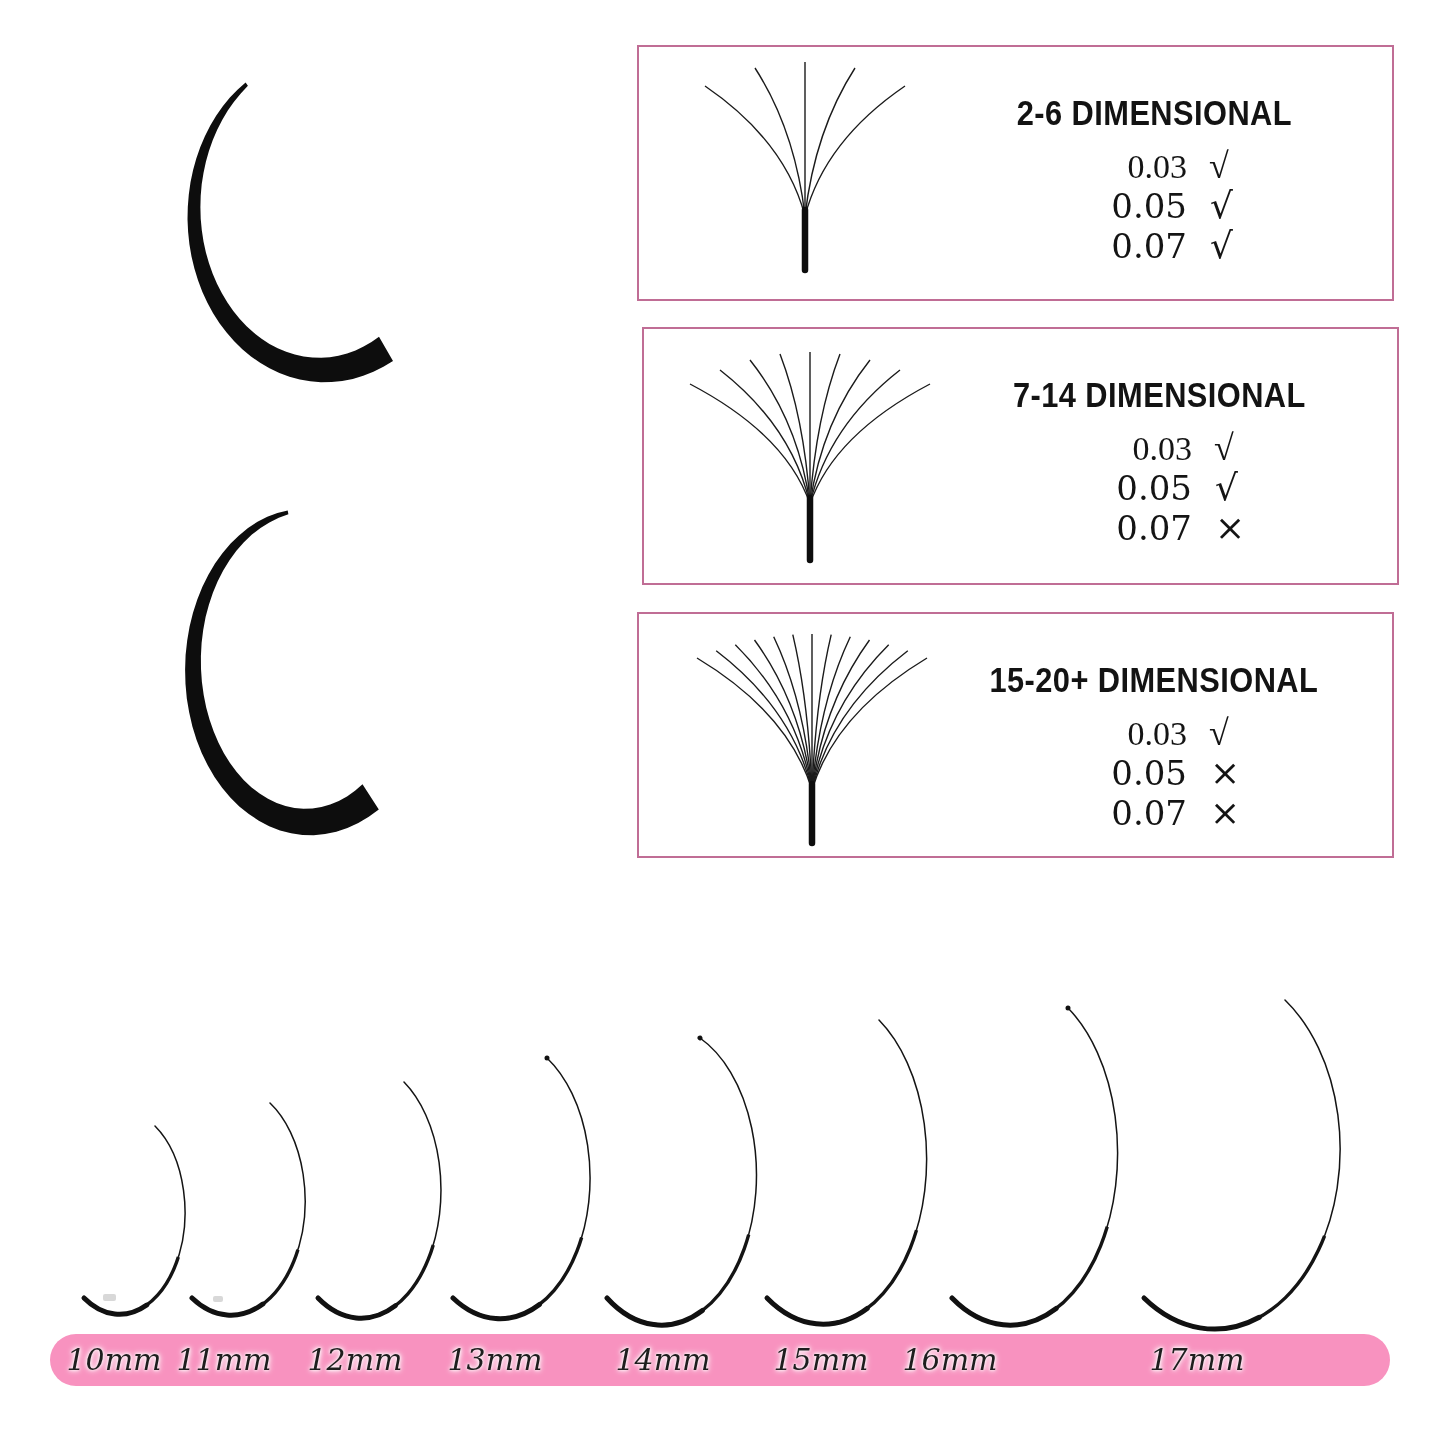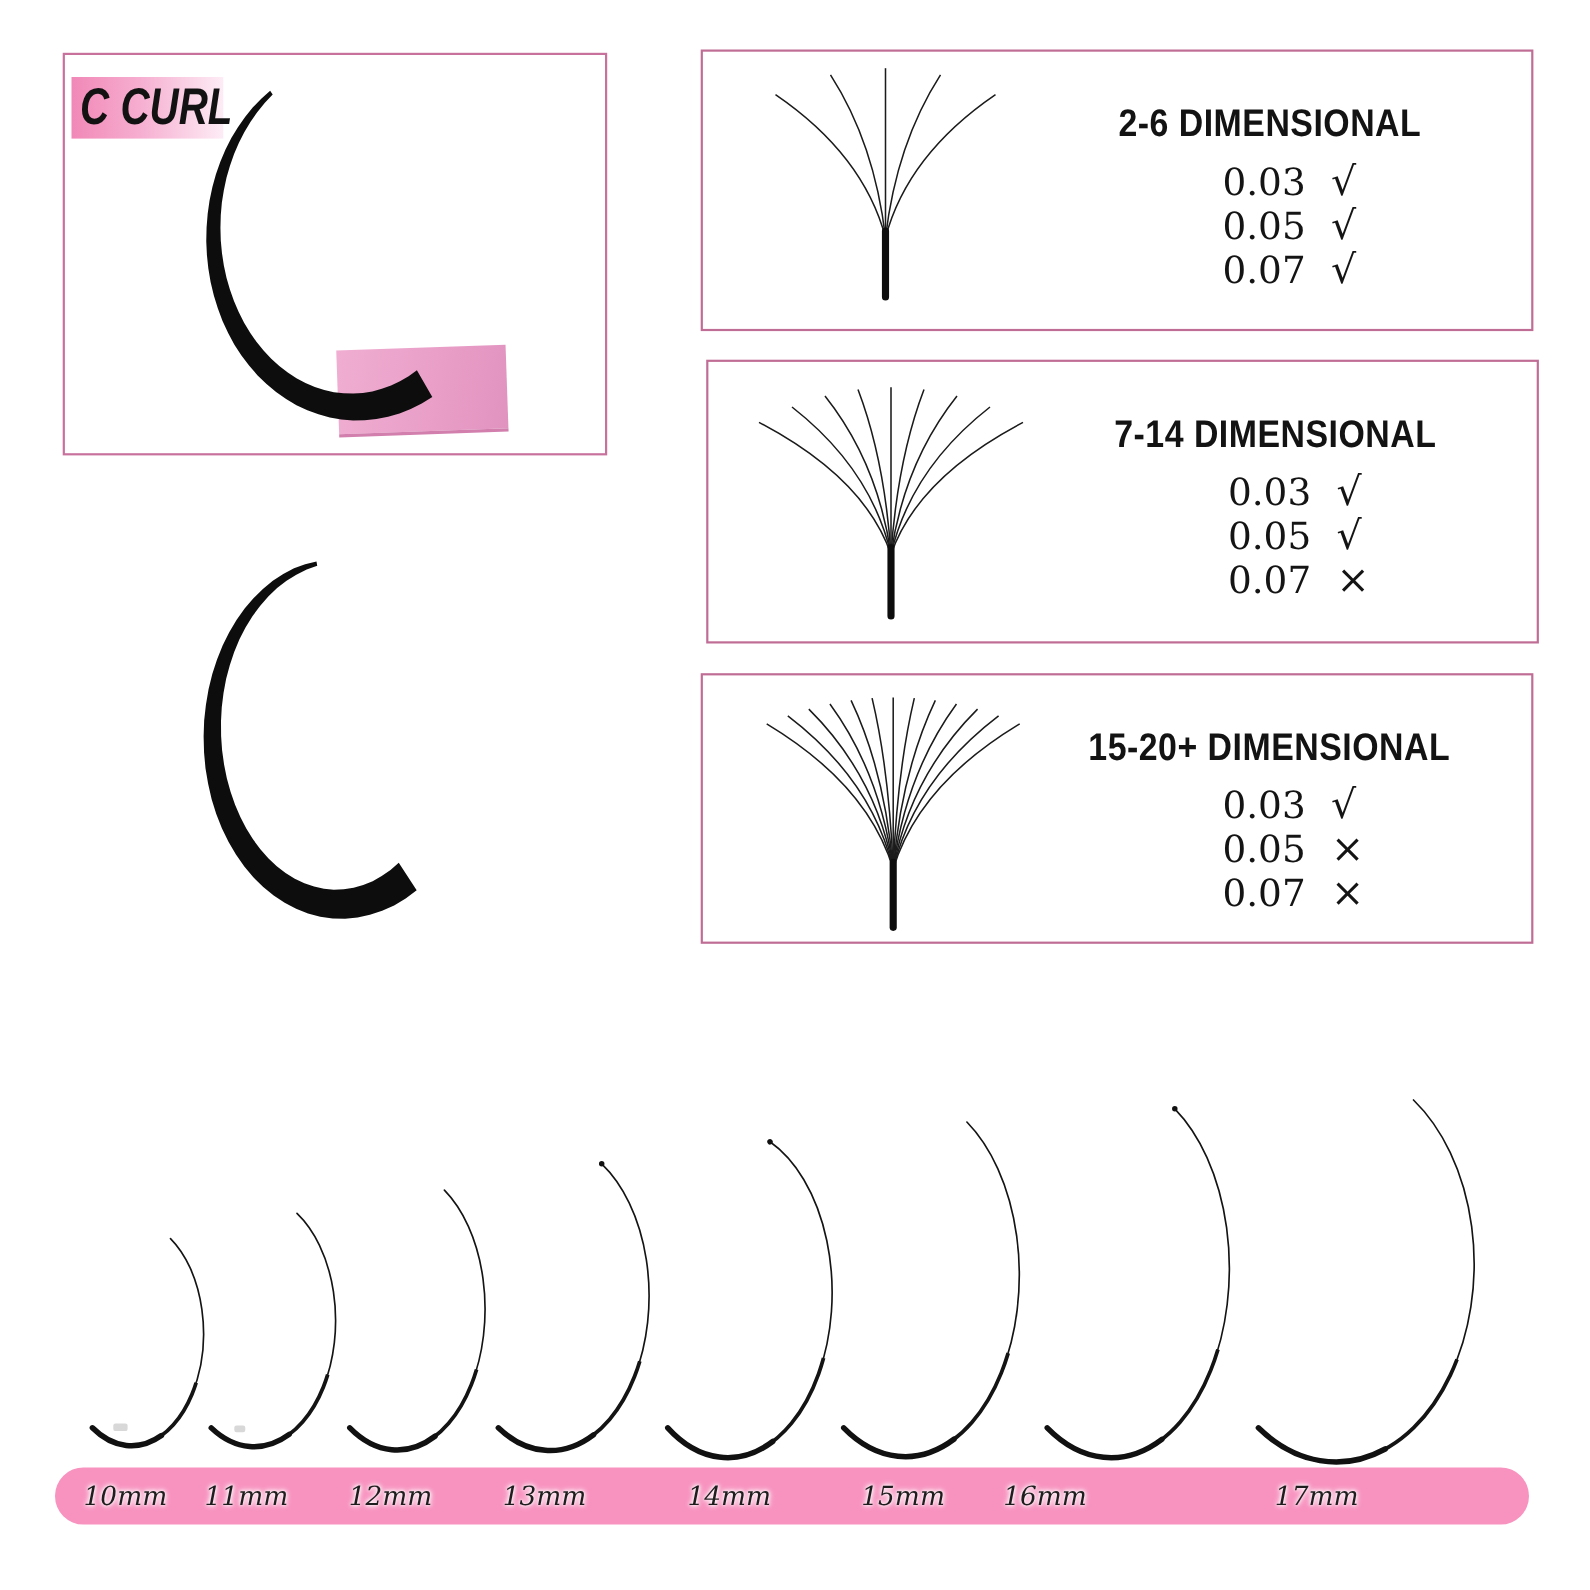--- a/index.html
+++ b/index.html
@@ -28,53 +28,47 @@
   #pad-d{left:223px;top:288px;width:188px;height:66px;transform:rotate(-2.2deg);}
 
   
   .dim-title{position:absolute;left:280px;top:46px;width:470px;height:40px;text-align:center;text-decoration:underline;}
   .dim-title span{display:inline-block;font-weight:bold;font-size:35px;line-height:40px;
                   color:#131313;transform:scaleX(0.88);transform-origin:50% 50%;white-space:nowrap;
                   letter-spacing:0.5px;}
   .dim-rows{position:absolute;left:448px;top:99px;width:300px;}
   .dim-row{position:absolute;left:0;height:40px;line-height:40px;font-family:"DejaVu Serif",serif;
            color:#141414;white-space:nowrap;}
-  .dim-row:nth-child(1){top:0px;}
+  .dim-row:nth-child(1){top:0px;font-family:Liberation Serif, serif;}
   .dim-row:nth-child(2){top:40px;}
   .dim-row:nth-child(3){top:80px;}
   .dim-row .val{display:inline-block;width:100px;text-align:right;font-size:34px;}
   .dim-row .mark{display:inline-block;margin-left:18px;font-size:36px;}
 
   
   #thickness-chip{position:absolute;left:60px;top:927px;width:286px;height:78px;
                   background:linear-gradient(90deg,#f6aecd 0%,#f49fc6 30%,#fce7f2 100%);}
   #thickness-chip span{display:inline-block;font-weight:bold;font-style:italic;font-size:66px;
                        line-height:76px;padding-left:13px;color:#141414;transform:scaleX(0.8);
                        transform-origin:0 50%;white-space:nowrap;}
 
   #length-bar{position:absolute;left:50px;top:1334px;width:1340px;height:52px;
               background:#f892bf;border-radius:26px;}
   .len-label{position:absolute;top:1341px;height:38px;line-height:38px;transform:translateX(-50%);
-             font-family:"DejaVu Serif",serif;font-style:italic;font-size:24px;color:#1e1e1e;
+             font-family:"DejaVu Serif",serif;font-style:italic;font-size:30px;color:#1e1e1e;
              text-shadow:0 0 3px #ffffff,0 0 5px #ffffff,0 0 7px #ffffff;white-space:nowrap;}
 
   
   #lash-art{position:absolute;left:0;top:0;pointer-events:none;}
 </style>
 </head>
 <body>
 
 <div class="page">
 
-  <div class="card" id="card-c">
-    <div class="curl-chip">
-      <span>C CURL</span>
-    </div>
-    <div class="pad" id="pad-c"></div>
-  </div>
 
 
   <div class="card" id="dim-0">
     <div class="dim-title">
       <span>2-6 DIMENSIONAL</span>
     </div>
     <div class="dim-rows">
       <div class="dim-row">
         <span class="val">0.03</span>
         <span class="mark">√</span>

